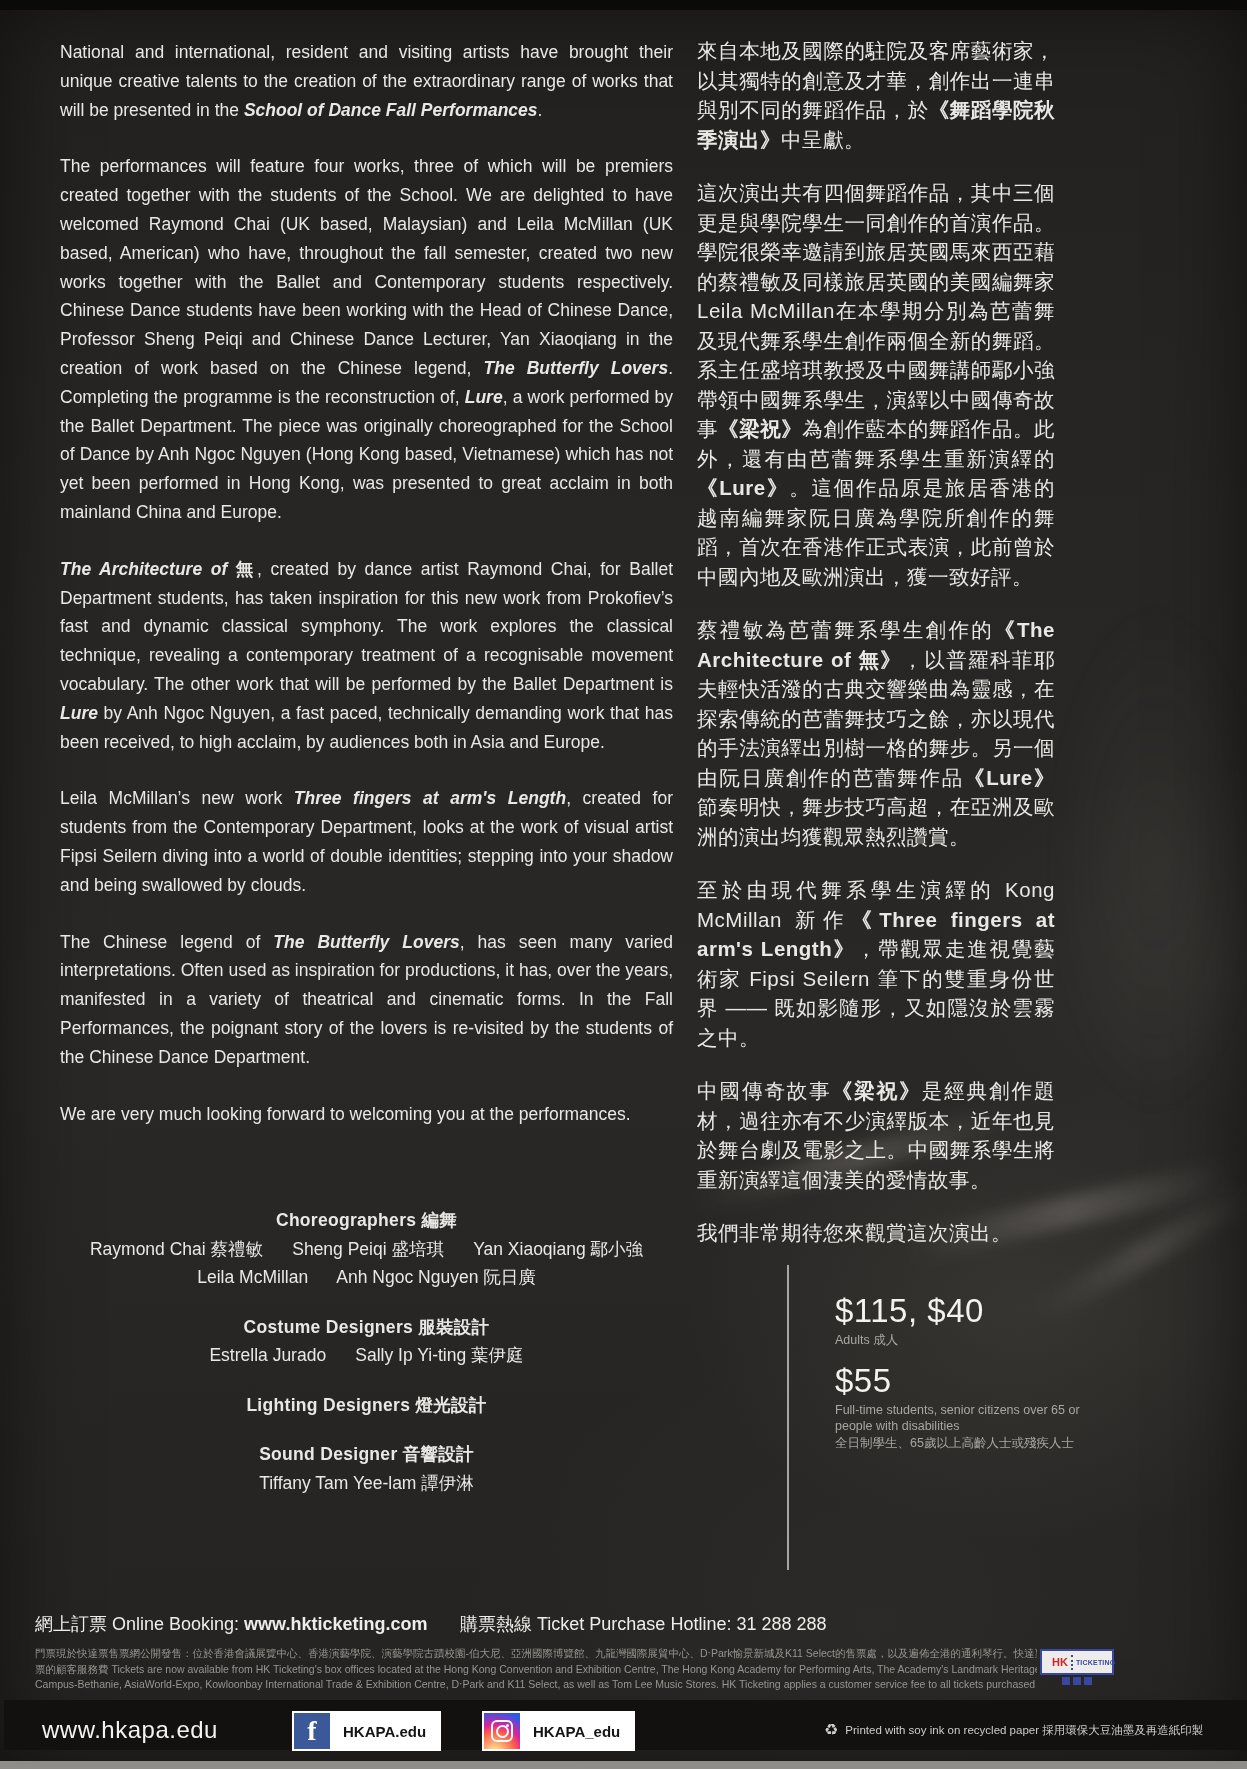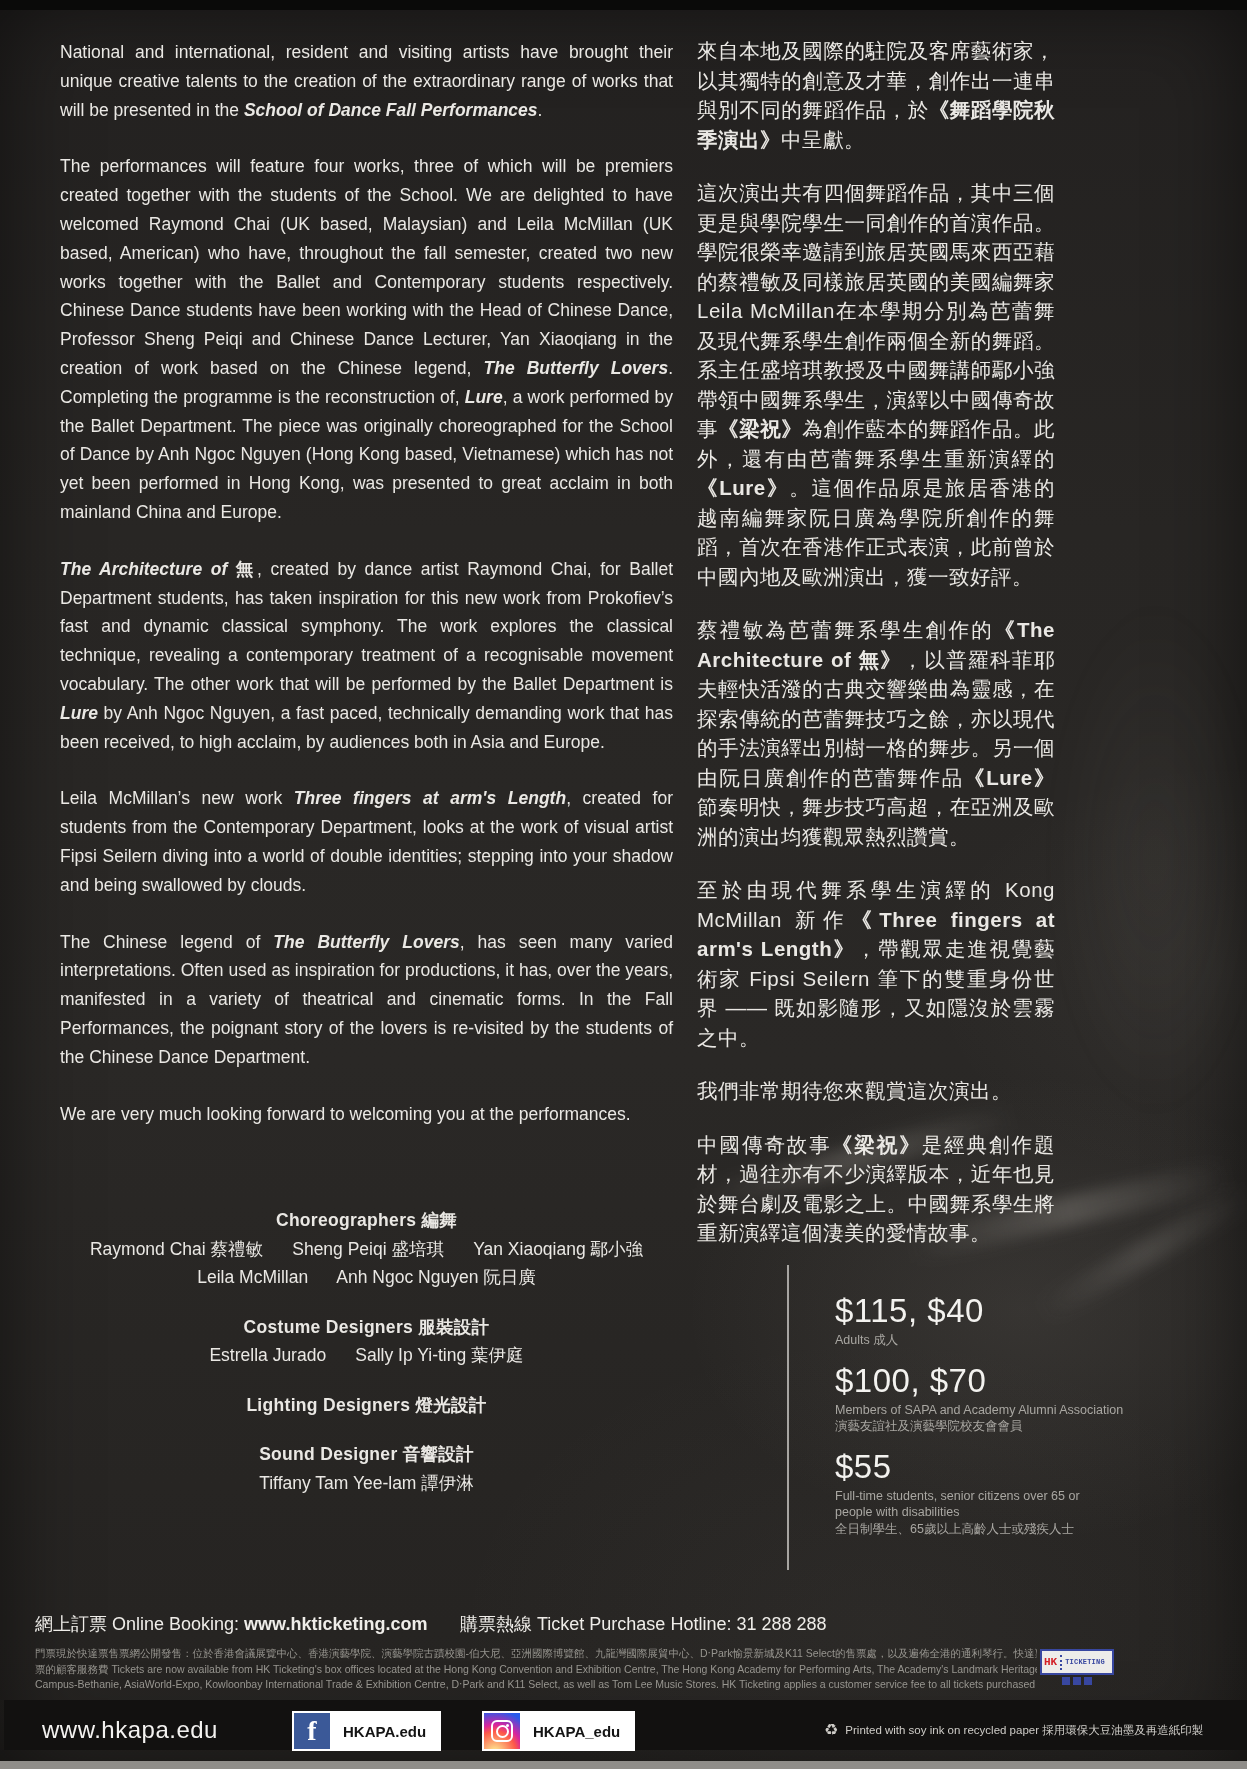--- a/index.html
+++ b/index.html
@@ -43,21 +43,21 @@
 
   .booking{position:absolute;left:35px;top:1612px;width:1200px;height:26px;font-size:18px;color:#efede9;}
   .bk1{position:absolute;left:0;top:0;white-space:nowrap;}
   .bk2{position:absolute;left:425px;top:0;white-space:nowrap;}
   .bk-url{margin-left:5px;font-weight:bold;}
 
   .fineprint{position:absolute;left:35px;top:1646px;width:1002px;color:#97958f;font-size:10.5px;line-height:15.5px;}
   .fp-line{white-space:nowrap;overflow:hidden;}
 
   .hkt{position:absolute;left:1040px;top:1649px;width:74px;}
-  .hkt-box{display:flex;align-items:center;height:22px;border:2px solid #3847a0;background:#edecea;padding:0 2px;gap:3px;font-family:Liberation Mono, monospace;}
+  .hkt-box{display:flex;align-items:center;height:22px;border:2px solid #3847a0;background:#edecea;padding:0 10px;gap:3px;}
   .hkt-hk{color:#d22027;font-weight:bold;font-size:11px;}
   .hkt-dots{width:0;height:15px;border-left:2px dotted #3847a0;}
   .hkt-t{color:#3847a0;font-size:7px;font-weight:bold;letter-spacing:0.2px;}
   .hkt-sq{display:flex;gap:3px;justify-content:center;margin-top:2px;}
   .hkt-sq i{width:8px;height:8px;background:#3847a0;display:block;}
 
   .footer{position:absolute;left:4px;top:1700px;width:1247px;height:50px;background:#121110;}
   .site{position:absolute;left:38px;top:16px;font-size:24px;color:#f3f2f0;letter-spacing:0.5px;}
   .badge{position:absolute;top:11px;height:36px;display:flex;border:2px solid #fff;background:#fff;}
   .badge.fb{left:288px;}
@@ -91,22 +91,22 @@
       <p class="para"><span class="seg-b seg-i">The Architecture of </span><span class="seg-b ">無</span><span>, created by dance artist Raymond Chai, for Ballet Department students, has taken inspiration for this new work from Prokofiev’s fast and dynamic classical symphony. The work explores the classical technique, revealing a contemporary treatment of a recognisable movement vocabulary.  The other work that will be performed by the Ballet Department is </span><span class="seg-b seg-i">Lure</span><span> by Anh Ngoc Nguyen, a fast paced, technically demanding work that has been received, to high acclaim, by audiences both in Asia and Europe.</span></p>
       <p class="para"><span>Leila McMillan’s new work </span><span class="seg-b seg-i">Three fingers at arm's Length</span><span>, created for students from the Contemporary Department, looks at the work of visual artist Fipsi Seilern diving into a world of double identities; stepping into your shadow and being swallowed by clouds.</span></p>
       <p class="para"><span>The Chinese legend of </span><span class="seg-b seg-i">The Butterfly Lovers</span><span>, has seen many varied interpretations. Often used as inspiration for productions, it has, over the years, manifested in a variety of theatrical and cinematic forms. In the Fall Performances, the poignant story of the lovers is re-visited by the students of the Chinese Dance Department.</span></p>
       <p class="para"><span>We are very much looking forward to welcoming you at the performances.</span></p>
     </div>
   <div class="col-zh">
       <p class="para"><span>來自本地及國際的駐院及客席藝術家，以其獨特的創意及才華，創作出一連串與別不同的舞蹈作品，於</span><span class="seg-b ">《舞蹈學院秋季演出》</span><span>中呈獻。</span></p>
       <p class="para"><span>這次演出共有四個舞蹈作品，其中三個更是與學院學生一同創作的首演作品。學院很榮幸邀請到旅居英國馬來西亞藉的蔡禮敏及同樣旅居英國的美國編舞家Leila McMillan在本學期分別為芭蕾舞及現代舞系學生創作兩個全新的舞蹈。系主任盛培琪教授及中國舞講師鄢小強帶領中國舞系學生，演繹以中國傳奇故事</span><span class="seg-b ">《梁祝》</span><span>為創作藍本的舞蹈作品。此外，還有由芭蕾舞系學生重新演繹的</span><span class="seg-b ">《Lure》</span><span>。這個作品原是旅居香港的越南編舞家阮日廣為學院所創作的舞蹈，首次在香港作正式表演，此前曾於中國內地及歐洲演出，獲一致好評。</span></p>
       <p class="para"><span>蔡禮敏為芭蕾舞系學生創作的</span><span class="seg-b ">《The Architecture of 無》</span><span>，以普羅科菲耶夫輕快活潑的古典交響樂曲為靈感，在探索傳統的芭蕾舞技巧之餘，亦以現代的手法演繹出別樹一格的舞步。另一個由阮日廣創作的芭蕾舞作品</span><span class="seg-b ">《Lure》</span><span>節奏明快，舞步技巧高超，在亞洲及歐洲的演出均獲觀眾熱烈讚賞。</span></p>
       <p class="para"><span>至於由現代舞系學生演繹的 Kong McMillan 新作</span><span class="seg-b ">《Three fingers at arm's Length》</span><span>，帶觀眾走進視覺藝術家 Fipsi Seilern 筆下的雙重身份世界 —— 既如影隨形，又如隱沒於雲霧之中。</span></p>
+      <p class="para"><span>中國傳奇故事</span><span class="seg-b ">《梁祝》</span><span>是經典創作題材，過往亦有不少演繹版本，近年也見於舞台劇及電影之上。中國舞系學生將重新演繹這個淒美的愛情故事。</span></p>
       <p class="para"><span>我們非常期待您來觀賞這次演出。</span></p>
-      <p class="para"><span>中國傳奇故事</span><span class="seg-b ">《梁祝》</span><span>是經典創作題材，過往亦有不少演繹版本，近年也見於舞台劇及電影之上。中國舞系學生將重新演繹這個淒美的愛情故事。</span></p>
     </div>
 
   <div class="credits">
       <div class="credit-group">
         <div class="credit-heading">Choreographers 編舞</div>
         <div class="credit-line">Raymond Chai 蔡禮敏      Sheng Peiqi 盛培琪      Yan Xiaoqiang 鄢小強</div>
         <div class="credit-line">Leila McMillan      Anh Ngoc Nguyen 阮日廣</div>
       </div>
       <div class="credit-group">
         <div class="credit-heading">Costume Designers 服裝設計</div>
@@ -119,25 +119,20 @@
         <div class="credit-heading">Sound Designer 音響設計</div>
         <div class="credit-line">Tiffany Tam Yee-lam 譚伊淋</div>
       </div>
     </div>
 
   <div class="price-divider"></div>
   <div class="pricing">
       <div class="tier">
         <div class="price">$115, $40</div>
         <div class="tier-desc">Adults 成人</div>
-      </div>
-      <div class="tier">
-        <div class="price">$100, $70</div>
-        <div class="tier-desc">Members of SAPA and Academy Alumni Association</div>
-        <div class="tier-desc">演藝友誼社及演藝學院校友會會員</div>
       </div>
       <div class="tier">
         <div class="price">$55</div>
         <div class="tier-desc">Full-time students, senior citizens over 65 or</div>
         <div class="tier-desc">people with disabilities</div>
         <div class="tier-desc">全日制學生、65歲以上高齡人士或殘疾人士</div>
       </div>
     </div>
 
   <div class="booking">

